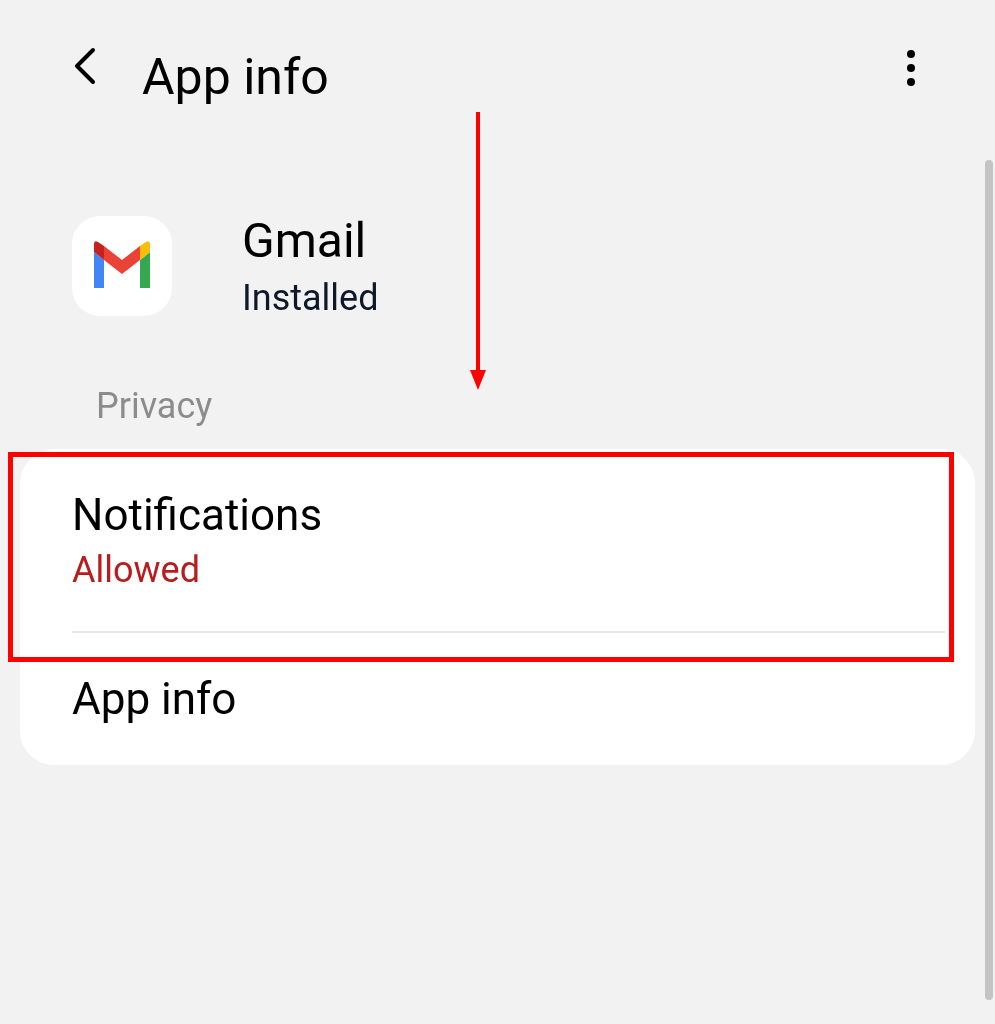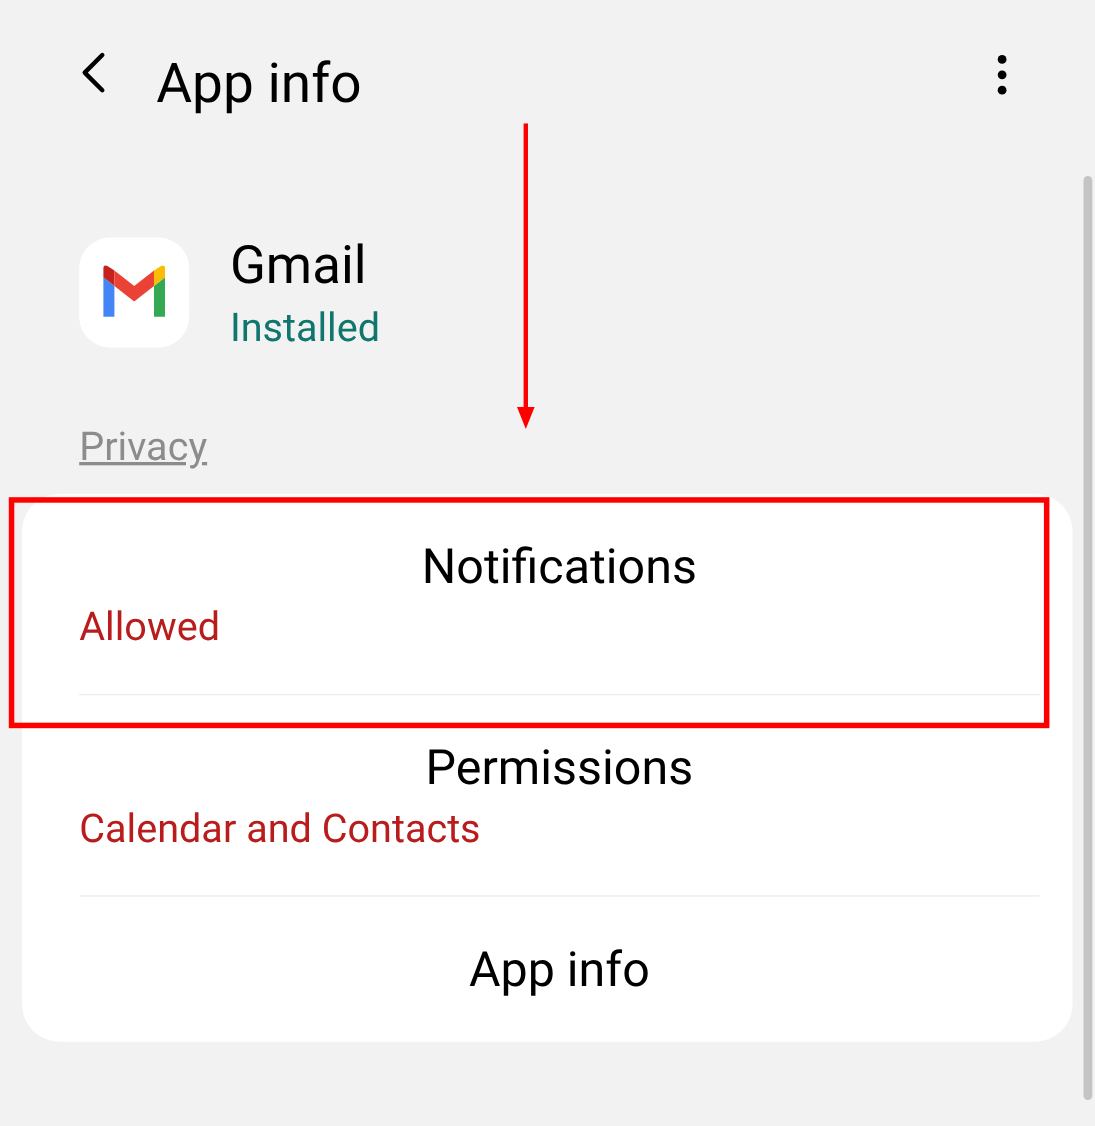--- a/index.html
+++ b/index.html
@@ -53,54 +53,52 @@
       width: 100px;
       height: 100px;
       background: #fff;
       border-radius: 28px;
       display: flex;
       align-items: center;
       justify-content: center;
       flex-shrink: 0;
     }
     .app-text {
-      margin-left: 37px;
+      margin-left: 70px;
     }
     .app-name {
       font-size: 48px;
       color: #000;
       font-weight: 400;
     }
     .app-status {
       font-size: 36px;
-      color: #0f766e;
+      color: #0f172a;
       margin-top: 8px;
     }
     .section-label {
       font-size: 36px;
       color: #8c8c8c;
-      padding: 26px 40px 16px 72px;
-      text-decoration: underline;
+      padding: 26px 40px 16px 96px;
     }
     .card {
       background: #fff;
       border-radius: 34px;
       margin: 6px 20px 0 20px;
       overflow: visible;
       position: relative;
     }
     .list-item {
       padding: 40px 30px 40px 52px;
       cursor: pointer;
     }
     .list-title {
       font-size: 44px;
       color: #000;
       font-weight: 400;
-      text-align: center;
     }
     .list-sub {
       font-size: 36px;
       color: #b91c1c;
       margin-top: 8px;
     }
     .divider {
       height: 1px;
       background: #e8e8e8;
       margin: 0 30px 0 52px;
@@ -162,24 +160,20 @@
 </div>
 
 <div class="section-label">Privacy</div>
 
 <div class="card">
   <div class="list-item">
     <div class="list-title">Notifications</div>
     <div class="list-sub">Allowed</div>
   </div>
   <div class="divider"></div>
-  <div class="list-item">
-    <div class="list-title">Permissions</div>
-    <div class="list-sub">Calendar and Contacts</div>
-  </div>
   <div class="divider"></div>
   <div class="list-item">
     <div class="list-title">App info</div>
   </div>
 </div>
 
 <div class="scrollbar"></div>
 
 <div class="arrow-annotation" style="left:468px; top:112px;">
   <svg width="20" height="280" viewBox="0 0 20 280">

